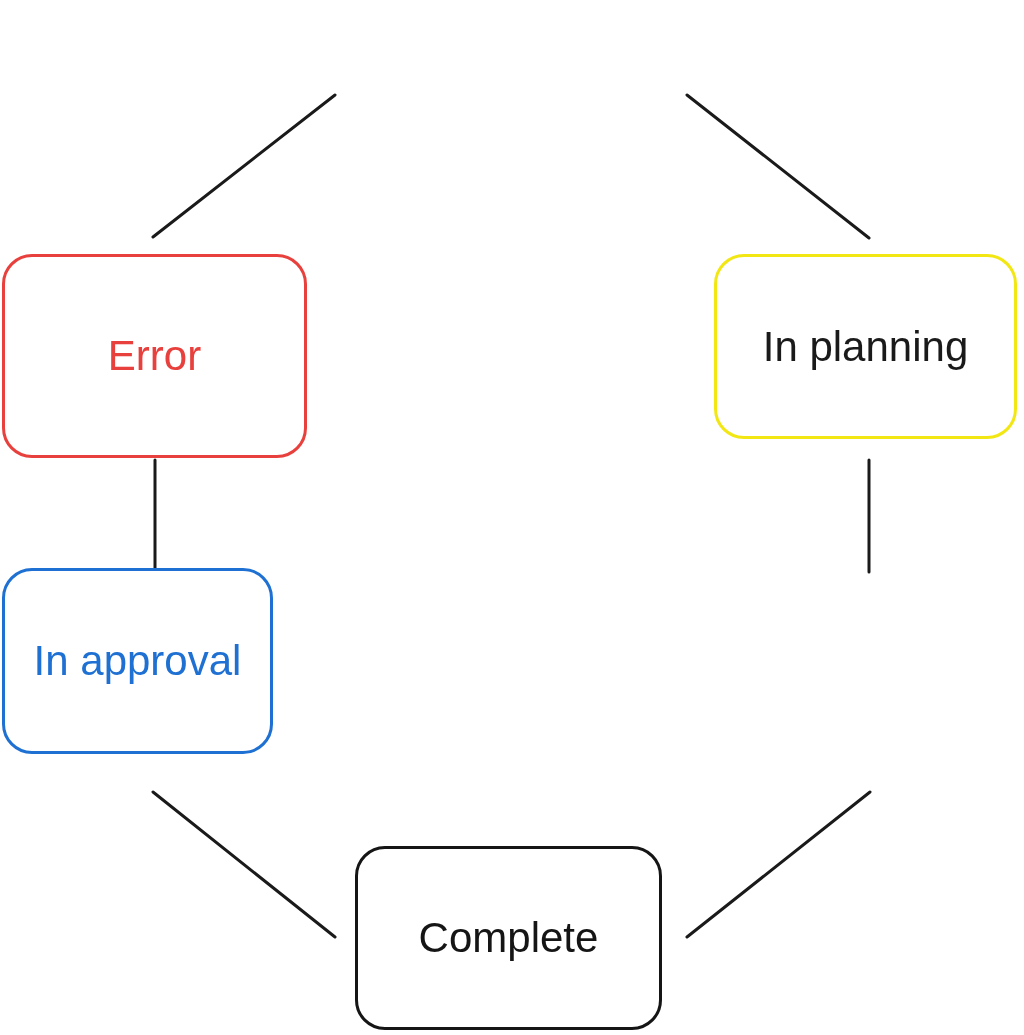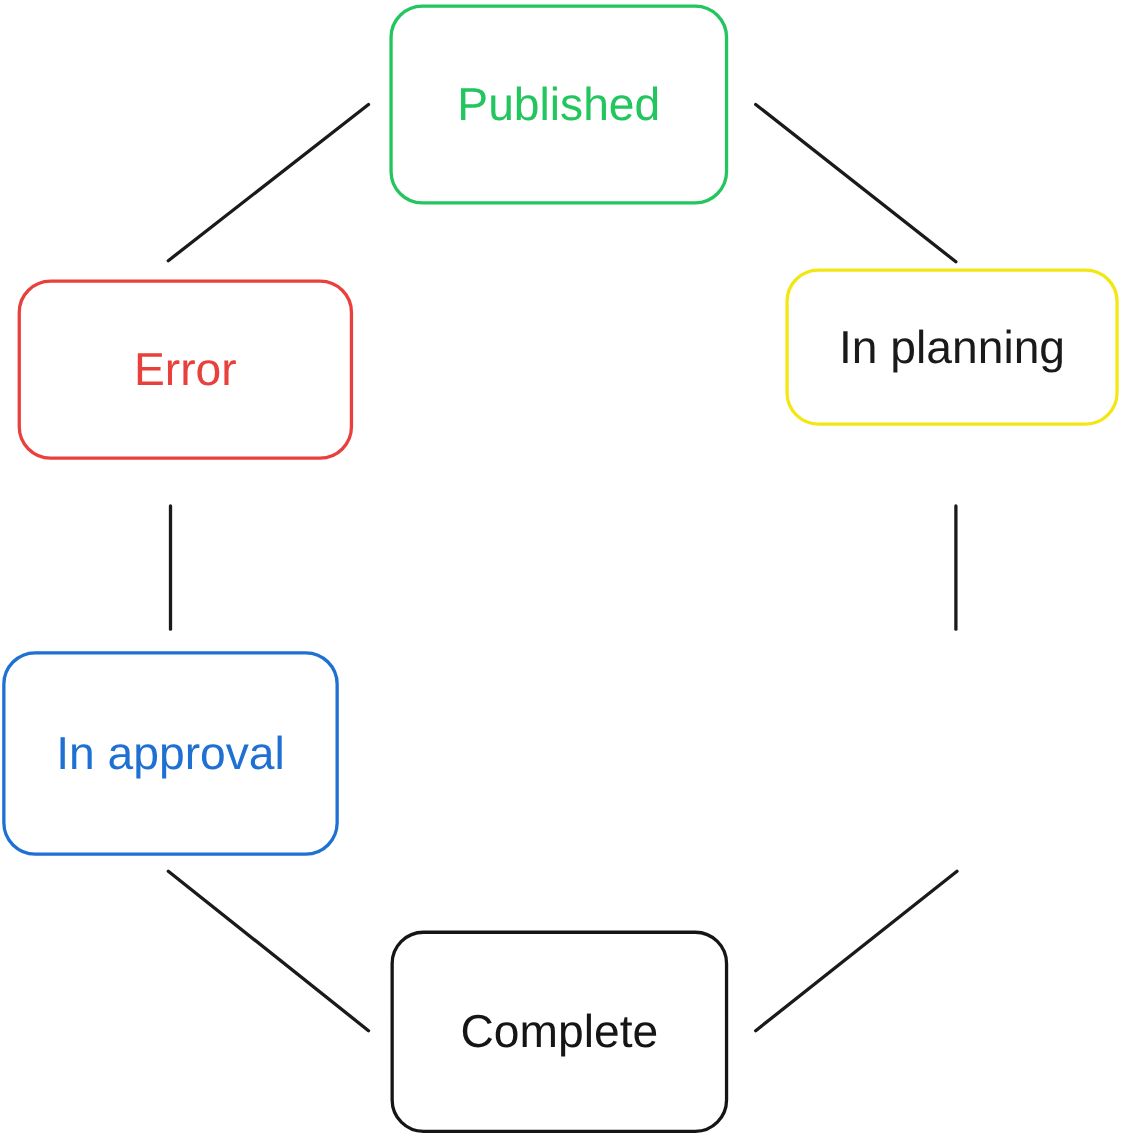--- a/index.html
+++ b/index.html
@@ -48,33 +48,30 @@
 
   <svg class="edges-layer" viewBox="0 0 1024 1035" xmlns="http://www.w3.org/2000/svg">
     <line x1="335" y1="95" x2="153" y2="237" stroke="#1a1a1a" stroke-width="3" stroke-linecap="round"></line>
     <line x1="687" y1="95" x2="869" y2="238" stroke="#1a1a1a" stroke-width="3" stroke-linecap="round"></line>
     <line x1="869" y1="460" x2="869" y2="572" stroke="#1a1a1a" stroke-width="3" stroke-linecap="round"></line>
     <line x1="870" y1="792" x2="687" y2="937" stroke="#1a1a1a" stroke-width="3" stroke-linecap="round"></line>
     <line x1="335" y1="937" x2="153" y2="792" stroke="#1a1a1a" stroke-width="3" stroke-linecap="round"></line>
     <line x1="155" y1="460" x2="155" y2="572" stroke="#1a1a1a" stroke-width="3" stroke-linecap="round"></line>
   </svg>
 
-  <div class="node" style="left: 354px; top: 4px; width: 308px; height: 182px; border-color: rgb(34, 197, 94);">
-    <span class="node-label" style="color: rgb(34, 197, 94);">Published</span>
-  </div>
 
-  <div class="node" style="left: 2px; top: 254px; width: 305px; height: 164px; border-color: rgb(232, 65, 61); margin-left: 14px;">
+  <div class="node" style="left: 2px; top: 254px; width: 305px; height: 204px; border-color: rgb(232, 65, 61);">
     <span class="node-label" style="color: rgb(232, 65, 61);">Error</span>
   </div>
 
-  <div class="node" style="left: 714px; top: 244px; width: 303px; height: 143px; border-color: rgb(242, 231, 19); justify-content: center;">
+  <div class="node" style="left: 714px; top: 254px; width: 303px; height: 185px; border-color: rgb(242, 231, 19); justify-content: center;">
     <span class="node-label" style="color: rgb(26, 26, 26);">In planning</span>
   </div>
 
-  <div class="node" style="left: 2px; top: 592px; width: 306px; height: 186px; border-color: rgb(30, 112, 210);">
+  <div class="node" style="left: 2px; top: 568px; width: 271px; height: 186px; border-color: rgb(30, 112, 210);">
     <span class="node-label" style="color: rgb(30, 112, 210);">In approval</span>
   </div>
 
 
   <div class="node" style="left: 355px; top: 846px; width: 307px; height: 184px; border-color: rgb(21, 21, 21); text-align: right;">
     <span class="node-label" style="color: rgb(21, 21, 21);">Complete</span>
   </div>
 
 </div>
 

